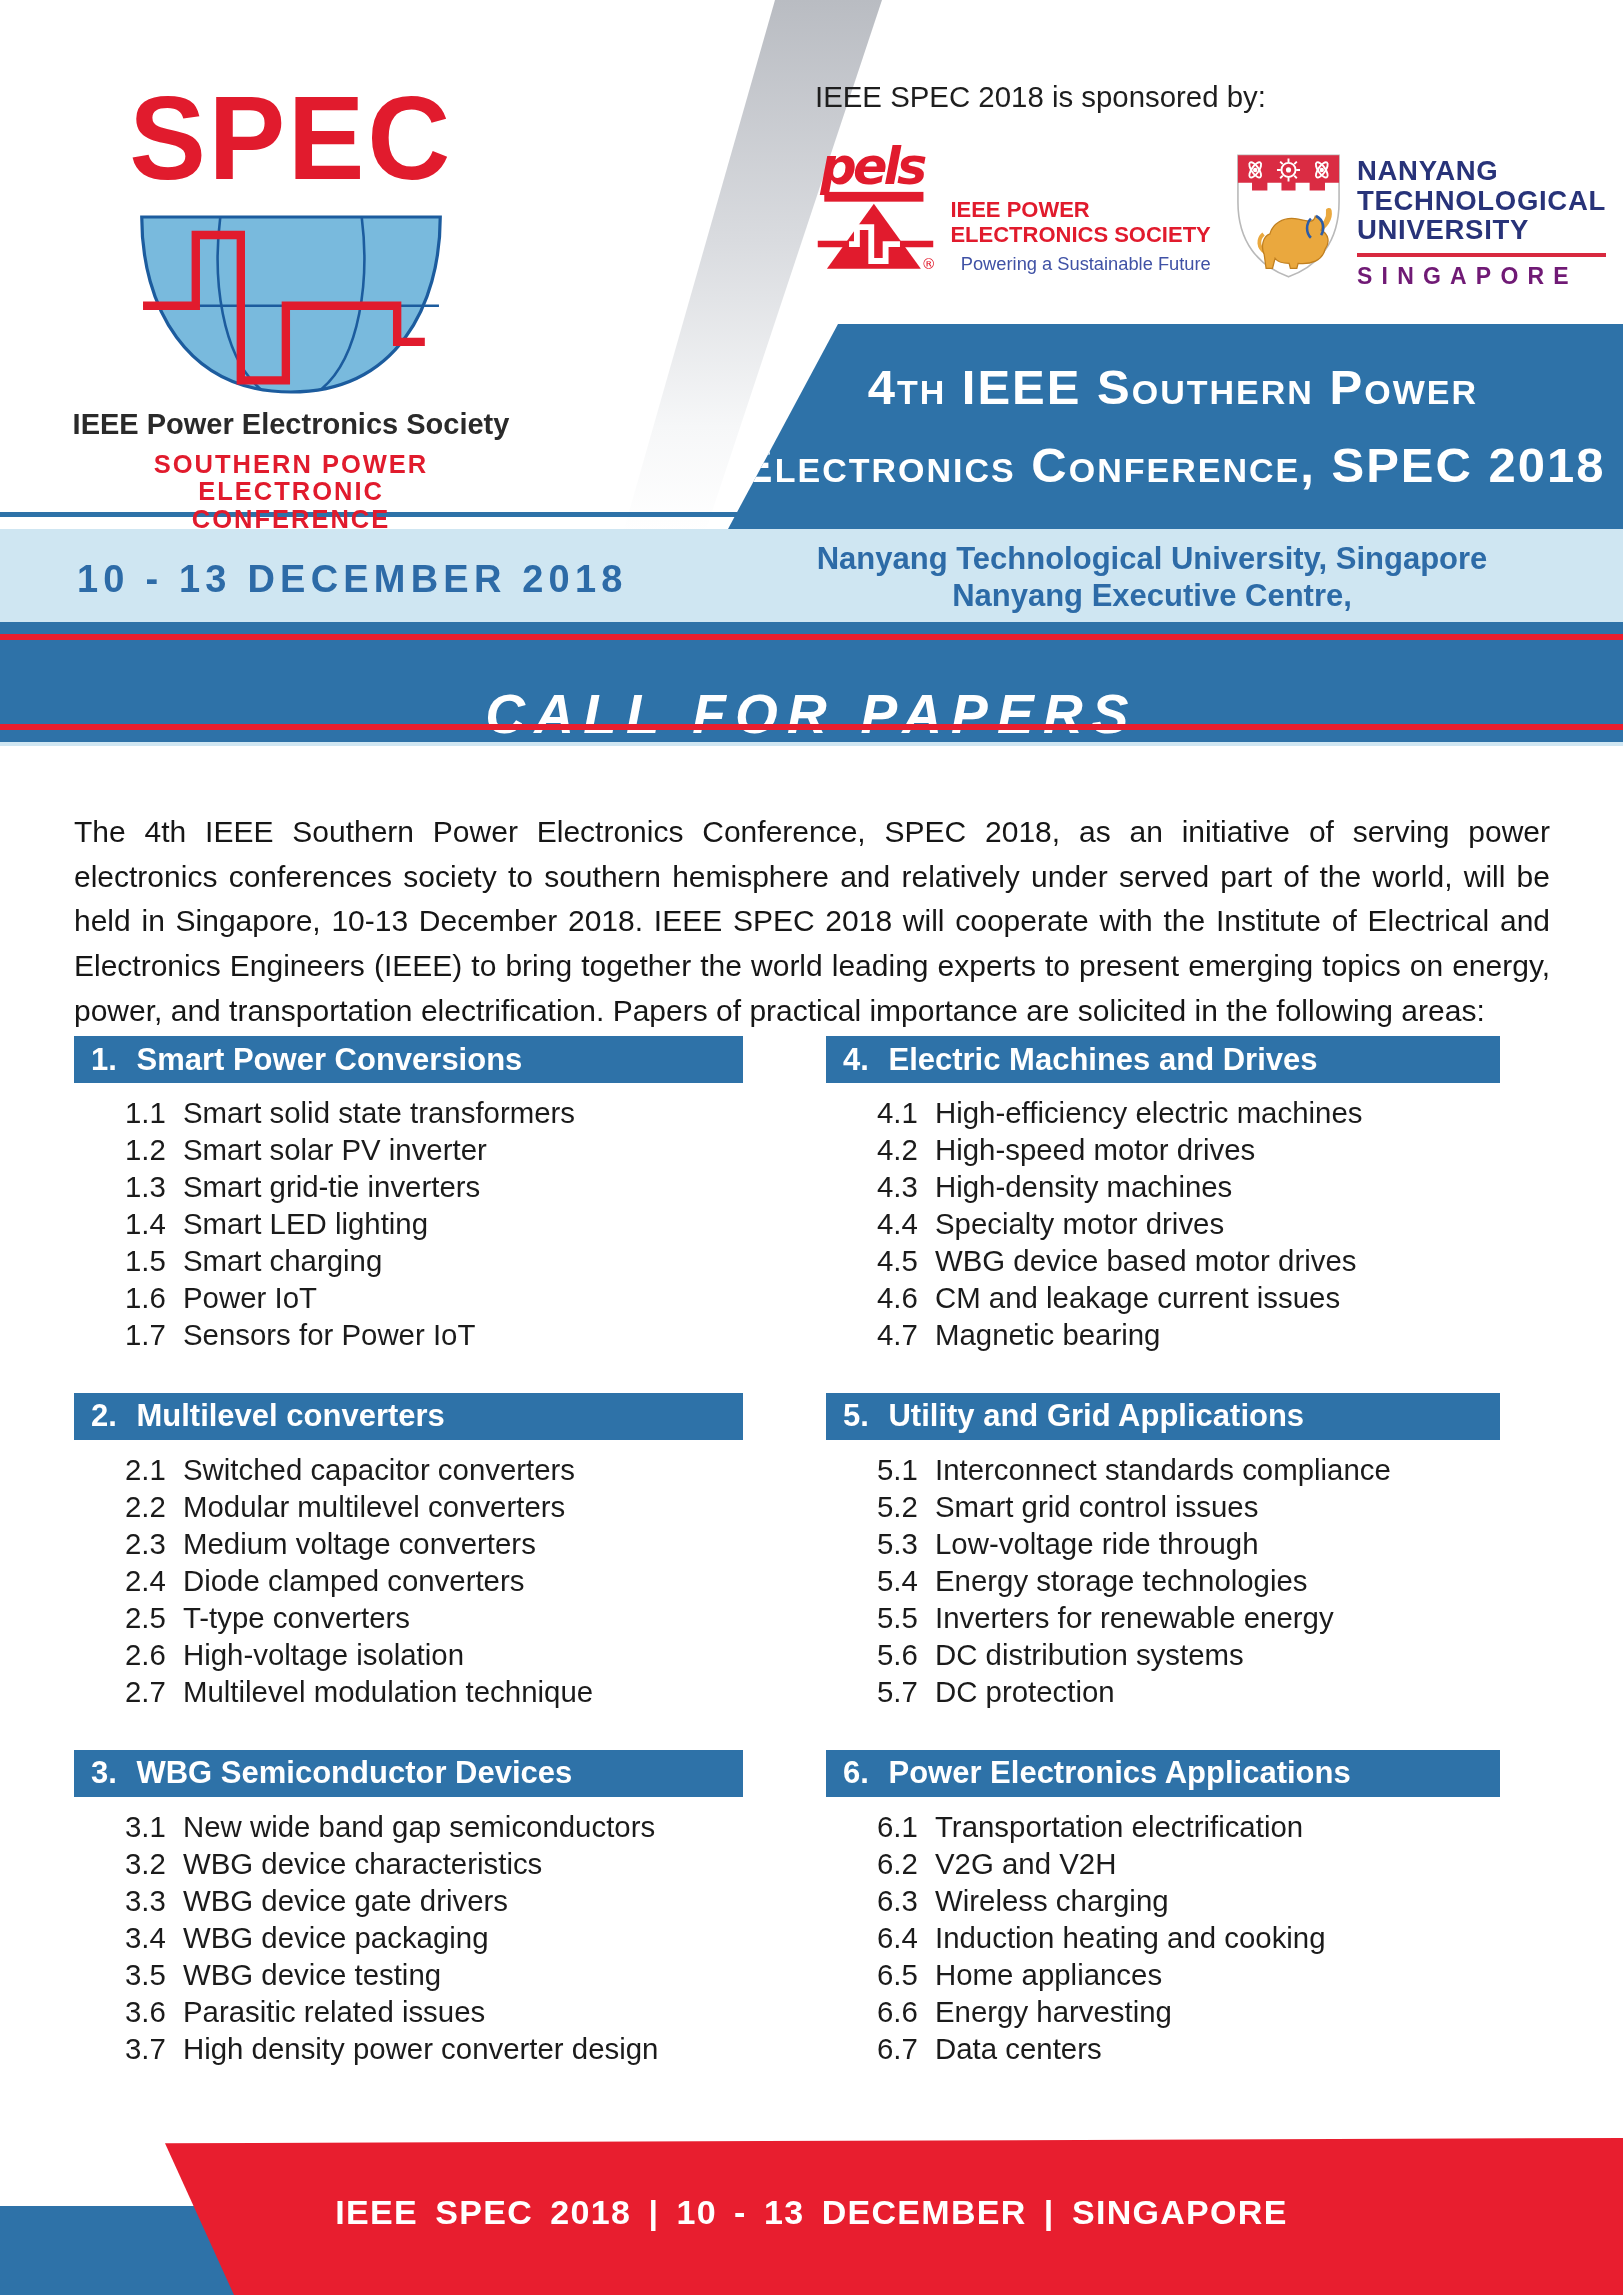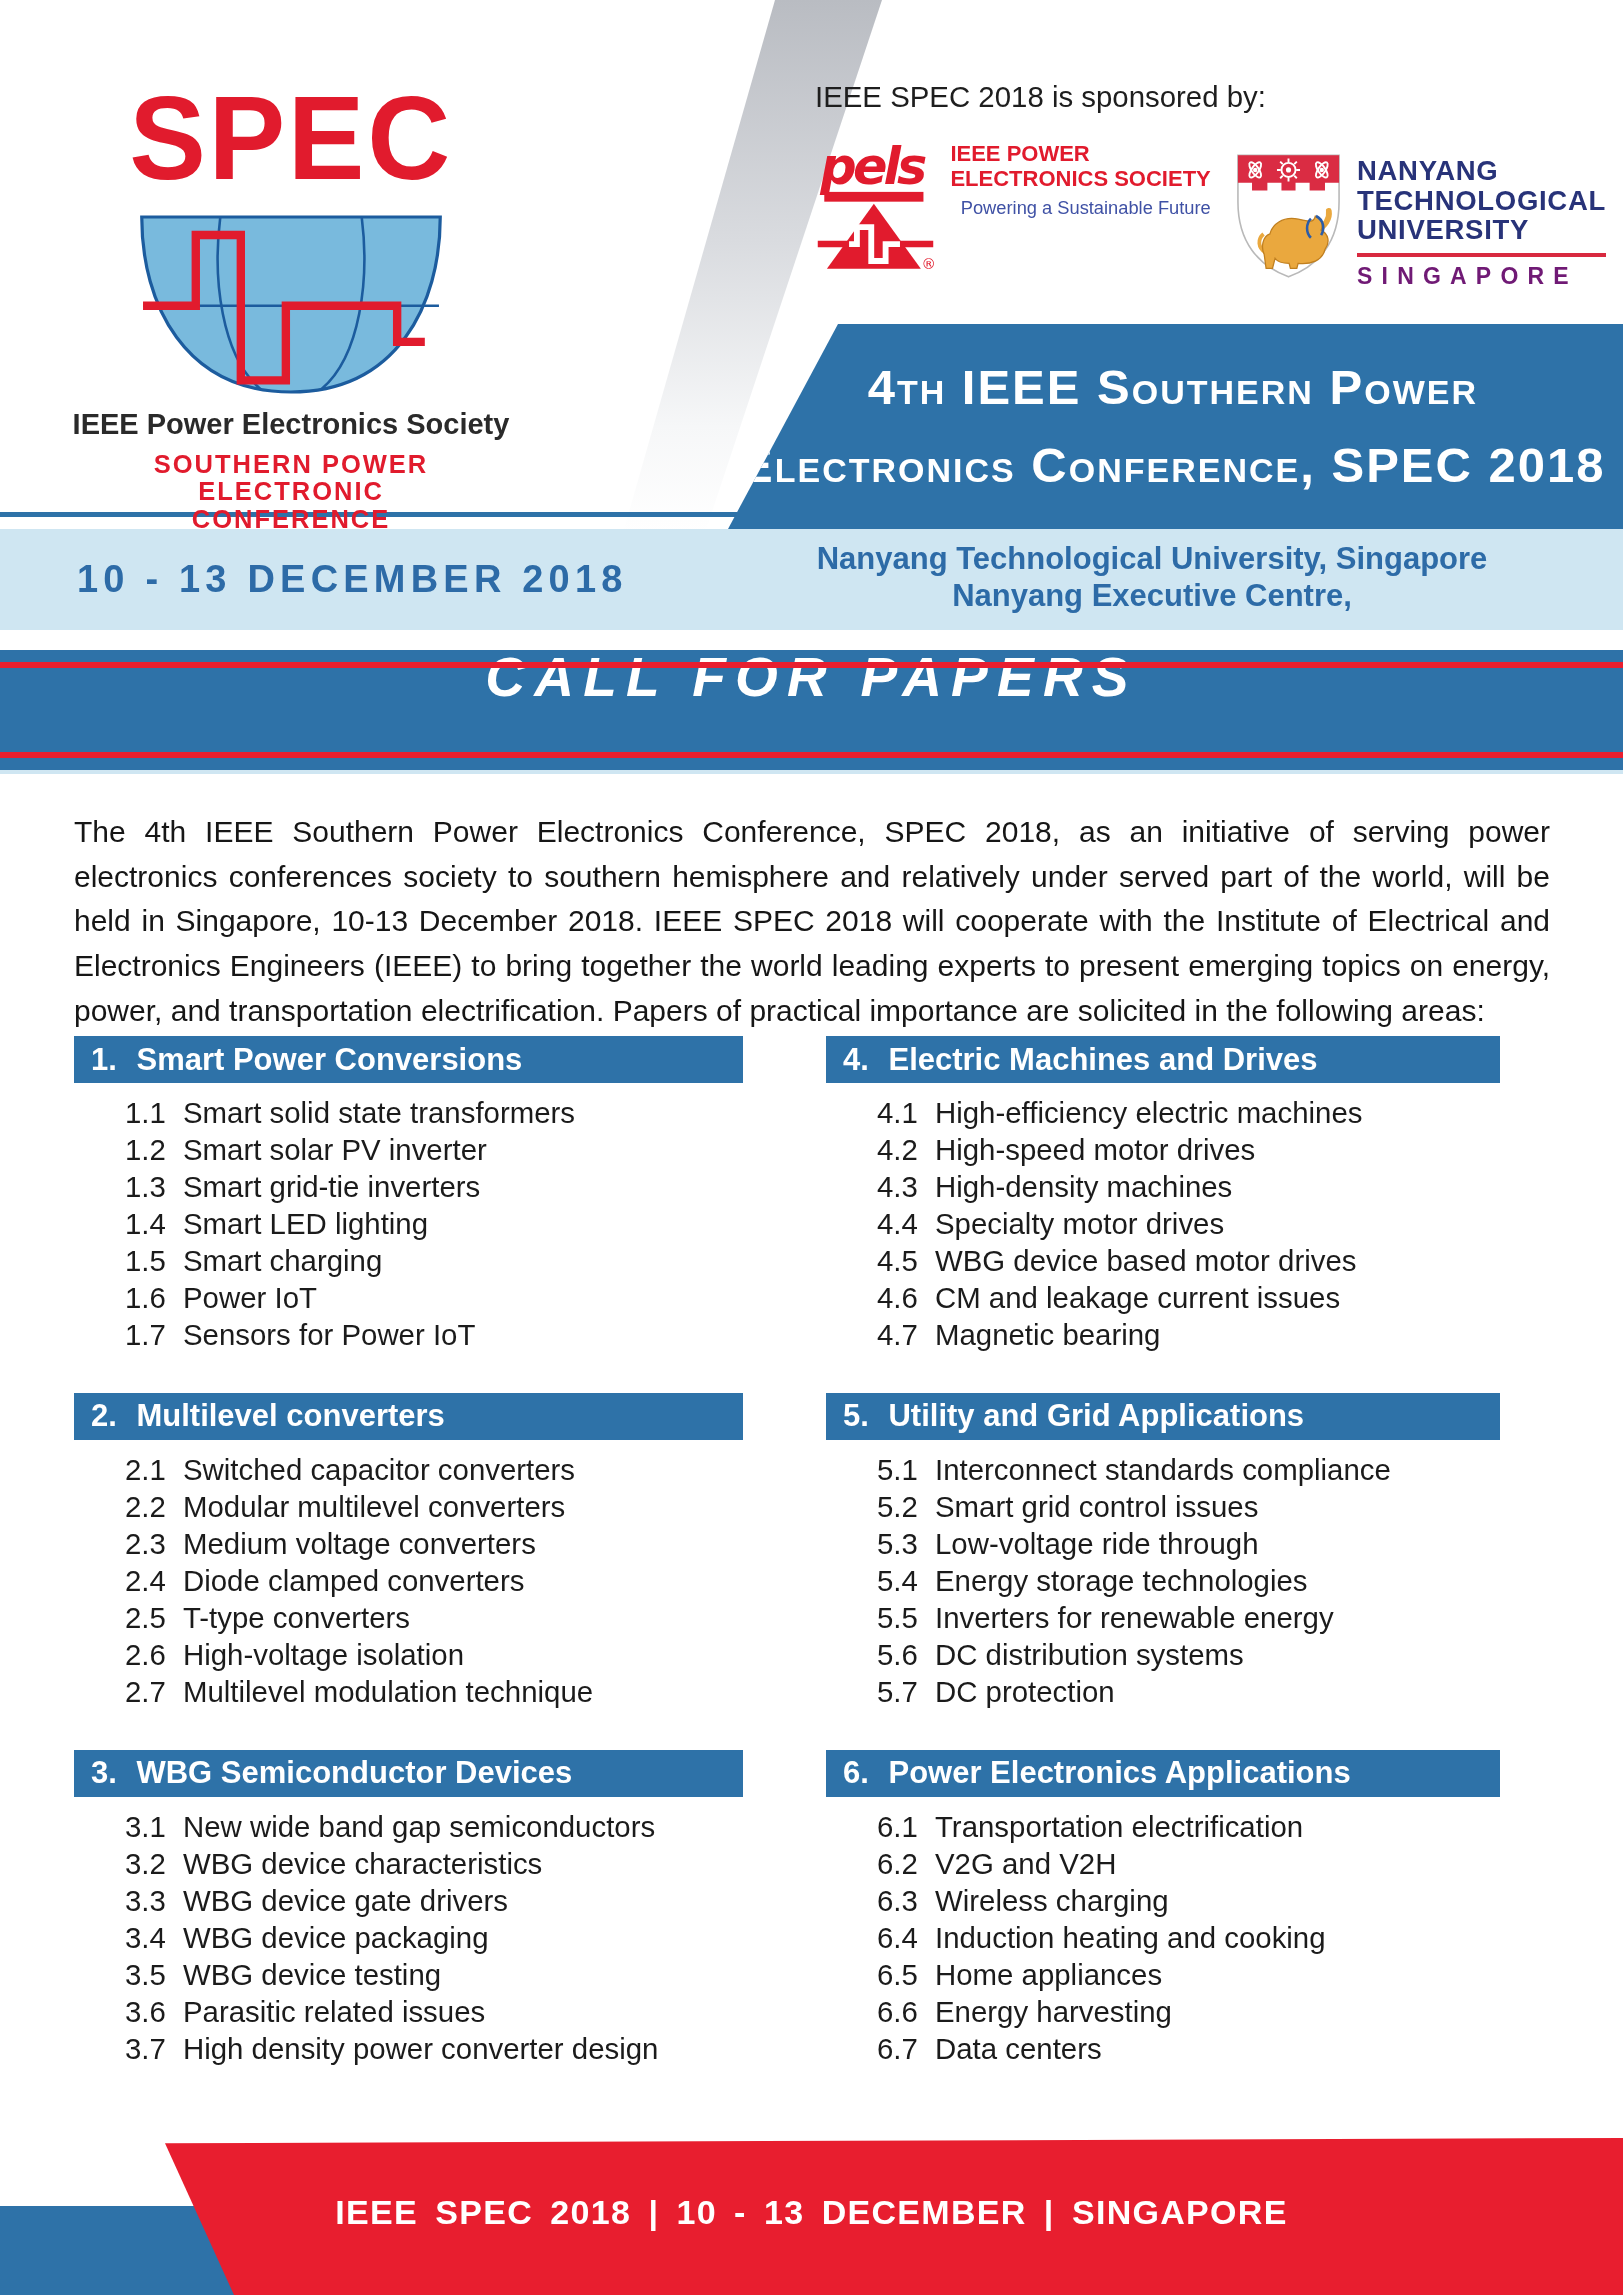--- a/index.html
+++ b/index.html
@@ -19,21 +19,21 @@
   .spec-logo{position:absolute;left:62px;top:39px;width:458px;text-align:center;}
   .spec-acronym{margin-top:33px;font-size:115px;line-height:131px;font-weight:800;color:#e11b2d;letter-spacing:2.6px;transform:scaleY(1.04);}
   .spec-globe{width:340px;height:193px;display:block;margin:5.2px auto 0 auto;}
   .spec-society{margin-top:6.5px;font-size:29px;font-weight:bold;color:#2a2a2a;}
   .spec-conf{margin-top:10.5px;font-size:25.5px;font-weight:800;line-height:1.07;color:#e11b2d;letter-spacing:2px;}
 
   
   .sponsor-heading{position:absolute;left:815px;top:80px;width:739px;text-align:left;font-size:29.4px;color:#1e1e1e;}
   .pels-logo{position:absolute;left:815px;top:141px;display:flex;gap:14.4px;}
   .pels-mark{width:121px;height:137px;flex:none;}
-  .pels-textcol{}
+  .pels-textcol{margin-top:56px;}
   .pels-name{font-size:22px;line-height:1.14;font-weight:800;color:#e11b2d;}
   .pels-tagline{margin-top:5.9px;font-size:18.3px;color:#3f51a5;text-align:right;}
   .ntu-logo{position:absolute;left:1233px;top:152px;display:flex;gap:13px;}
   .ntu-shield{width:111px;height:128px;flex:none;}
   .ntu-textcol{margin-top:3.9px;}
   .ntu-name{font-size:27.5px;line-height:1.08;font-weight:800;color:#283379;letter-spacing:0.7px;}
   .ntu-divider{height:3.9px;background:#d8293f;margin:7.9px 0 6.5px 0;width:100%;}
   .ntu-country{font-size:23px;font-weight:bold;color:#701a75;letter-spacing:9.2px;}
 
   
@@ -47,21 +47,21 @@
     color:#ffffff;font-weight:bold;font-variant:small-caps;font-size:49px;line-height:1;letter-spacing:2px;
     white-space:nowrap;
   }
 
   
   .info-bar{position:absolute;left:0;top:529px;width:1623px;height:101px;background:#cfe6f2;}
   .info-dates{position:absolute;left:77px;top:29px;font-size:38px;font-weight:bold;color:#2d6ba7;letter-spacing:5.2px;}
   .info-venue{position:absolute;left:756px;top:10.5px;width:792px;text-align:center;font-size:31px;line-height:1.22;font-weight:bold;color:#2d6ba7;}
 
   
-  .cfp{position:absolute;left:0;top:650px;width:1623px;height:124px;background:#2e72a8;display:flex;align-items:flex-start;justify-content:center;}
+  .cfp{position:absolute;left:0;top:622px;width:1623px;height:124px;background:#2e72a8;display:flex;align-items:flex-end;justify-content:center;}
   .cfp::before{content:"";position:absolute;left:0;right:0;top:11.8px;height:5.9px;background:#e81e2f;}
   .cfp::after{content:"";position:absolute;left:0;right:0;bottom:15.7px;height:5.9px;background:#e81e2f;}
   .cfp-bottomline{position:absolute;left:0;right:0;bottom:0;height:3.9px;background:#cfe6f2;}
   .cfp-text{font-size:55px;font-weight:bold;font-style:italic;letter-spacing:9.2px;color:#ffffff;margin-top:-5.2px;}
 
   
   .intro{position:absolute;left:74px;top:780px;width:1476px;font-size:30px;line-height:1.49;color:#161616;text-align:justify;}
 
   
   .topics{position:absolute;left:0;top:1036px;width:1623px;}

